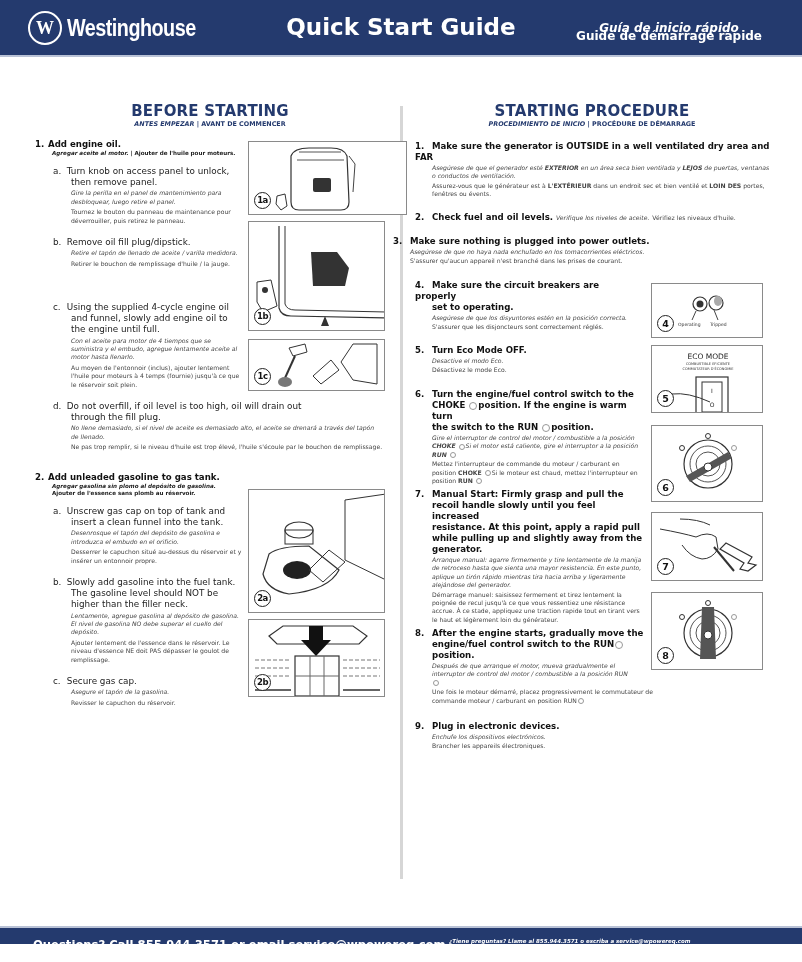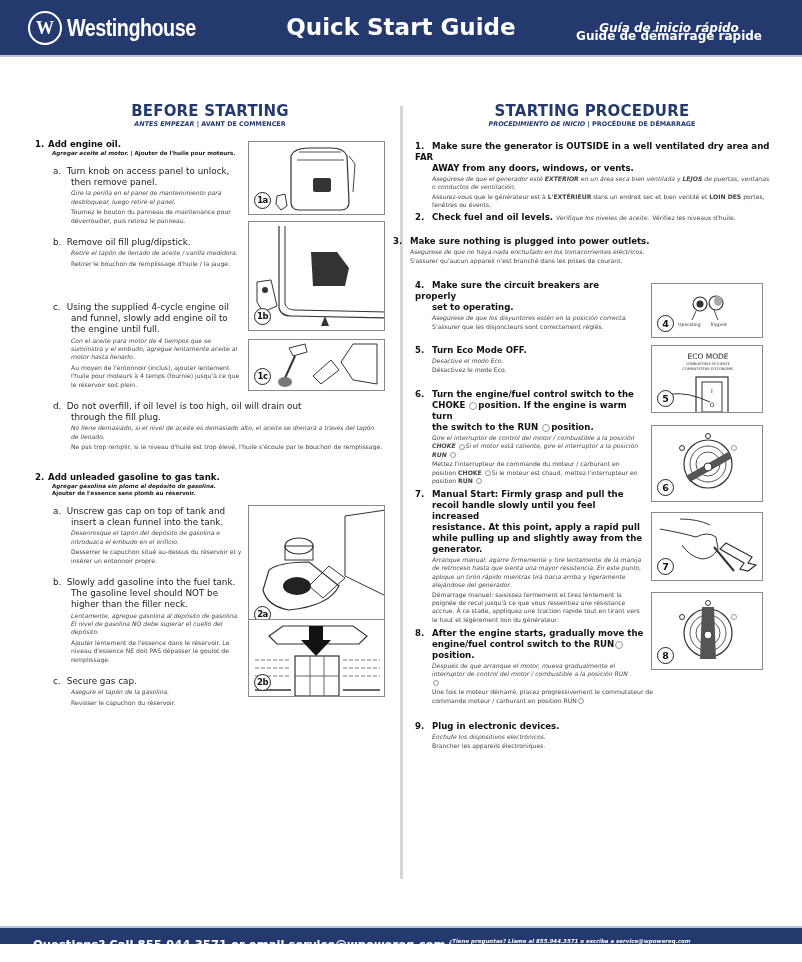--- a/index.html
+++ b/index.html
@@ -123,21 +123,21 @@
   <div class="es-t">Lentamente, agregue gasolina al depósito de gasolina. El nivel de gasolina NO debe superar el cuello del depósito.</div>
   <div class="fr-t">Ajouter lentement de l'essence dans le réservoir. Le niveau d'essence NE doit PAS dépasser le goulot de remplissage.</div>
 </div>
 
 <div class="sub" style="left:53px; top:676px; width:190px;">
   <div class="sub-h"><span class="l">c.</span> <span>Secure gas cap.</span></div>
   <div class="es-t">Asegure el tapón de la gasolina.</div>
   <div class="fr-t">Revisser le capuchon du réservoir.</div>
 </div>
 
-<div class="fig" style="left:248px; top:141px; width:137px; height:74px;">
+<div class="fig" style="left:248px; top:141px; width:159px; height:74px;">
   <svg width="137" height="74">
     <path d="M42 14 Q45 6 60 6 L82 6 Q95 6 98 14 L100 60 Q100 68 92 68 L50 68 Q42 68 42 60 Z" fill="none" stroke="#333" stroke-width="1.2"></path>
     <path d="M50 10 L92 10 M48 18 L95 18" stroke="#555" stroke-width="1"></path>
     <rect x="64" y="36" width="18" height="14" rx="2" fill="#333"></rect>
     <path d="M100 14 L106 22 L104 50" fill="none" stroke="#444" stroke-width="1"></path>
     <path d="M28 54 L36 52 L38 64 L32 68 L27 62 Z" fill="none" stroke="#333"></path>
   </svg>
   <div class="badge wide">1a</div>
 </div>
 
@@ -157,21 +157,21 @@
   <svg width="137" height="52">
     <path d="M40 8 L56 4 L58 12 L44 16 Z" fill="none" stroke="#333"></path>
     <path d="M46 16 L36 38" stroke="#333" stroke-width="2"></path>
     <ellipse cx="36" cy="42" rx="7" ry="5" fill="#777"></ellipse>
     <path d="M64 36 L82 20 L90 30 L72 44 Z" fill="none" stroke="#333"></path>
     <path d="M92 22 L104 4 L128 4 L128 44 L104 40 Z" fill="none" stroke="#333"></path>
   </svg>
   <div class="badge wide">1c</div>
 </div>
 
-<div class="fig" style="left:248px; top:505px; width:137px; height:124px;">
+<div class="fig" style="left:248px; top:489px; width:137px; height:124px;">
   <svg width="137" height="124">
     <ellipse cx="50" cy="40" rx="14" ry="8" fill="none" stroke="#333" stroke-width="1.2"></ellipse>
     <rect x="36" y="40" width="28" height="14" fill="none" stroke="#333"></rect>
     <path d="M20 64 Q30 56 60 56 L90 80 Q80 100 40 104 Q18 100 14 84 Z" fill="none" stroke="#333" stroke-width="1.2"></path>
     <ellipse cx="48" cy="80" rx="14" ry="9" fill="#222"></ellipse>
     <path d="M60 80 L80 60 L96 72 L74 92 Z" fill="none" stroke="#333"></path>
     <path d="M96 10 L137 4 L137 90 L96 70 Z" fill="none" stroke="#333"></path>
   </svg>
   <div class="badge wide">2a</div>
 </div>
@@ -187,21 +187,21 @@
   </svg>
   <div class="badge wide">2b</div>
 </div>
 
 <div class="sec-title" style="left:402px; top:102px; width:380px;">
   <span class="big">STARTING PROCEDURE</span>
   <span class="small"><i>PROCEDIMIENTO DE INICIO</i> <span>|</span> <span>PROCÉDURE DE DÉMARRAGE</span></span>
 </div>
 
 <div class="rstep" style="left:415px; top:141px; width:355px;">
-  <div class="rh"><span class="num">1.</span><span>Make sure the generator is OUTSIDE in a well ventilated dry area and FAR</span><span class="cont">AWAY from any doors, windows, or vents.</span></div>
+  <div class="rh"><span class="num">1.</span><span>Make sure the generator is OUTSIDE in a well ventilated dry area and FAR</span></div>
   <div class="ri"><span>Asegúrese de que el generador esté </span><b>EXTERIOR</b><span> en un área seca bien ventilada y </span><b>LEJOS</b><span> de puertas, ventanas o conductos de ventilación.</span></div>
   <div class="rf"><span>Assurez-vous que le générateur est à </span><b>L'EXTÉRIEUR</b><span> dans un endroit sec et bien ventilé et </span><b>LOIN DES</b><span> portes, fenêtres ou évents.</span></div>
 </div>
 
 <div class="rstep" style="left:415px; top:212px; width:370px;">
   <div class="rh"><span class="num">2.</span><span>Check fuel and oil levels.</span> <span class="inline-es">Verifique los niveles de aceite.</span> <span class="inline-fr">Vérifiez les niveaux d'huile.</span></div>
 </div>
 
 <div class="rstep" style="left:393px; top:236px; width:355px;">
   <div class="rh"><span class="num">3.</span><span>Make sure nothing is plugged into power outlets.</span></div>

